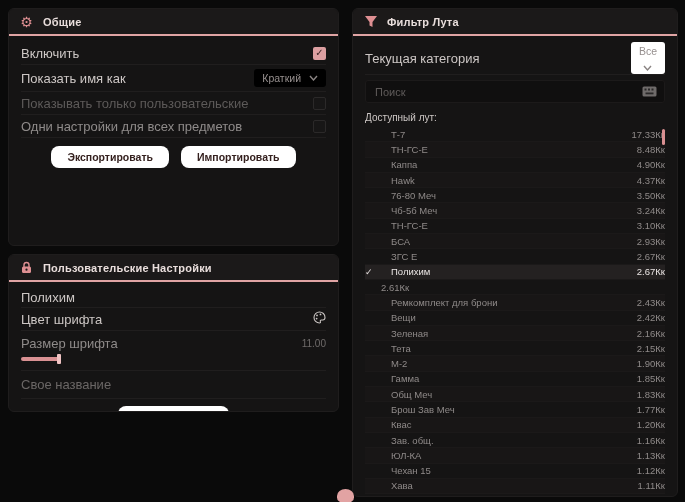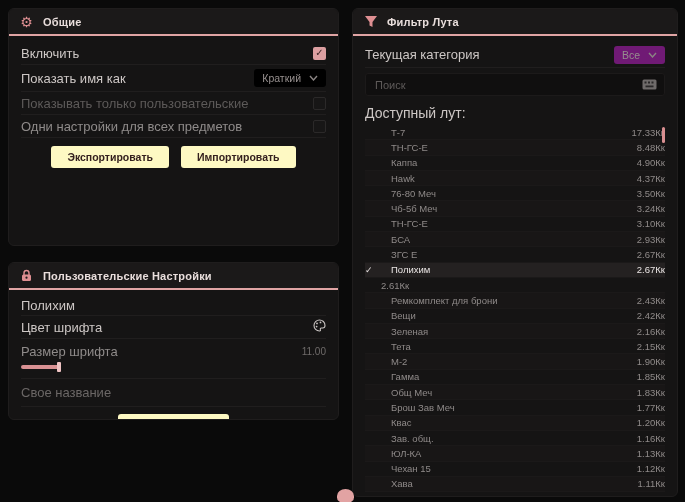--- a/index.html
+++ b/index.html
@@ -1,21 +1,21 @@
 <!DOCTYPE html>
 <html><head>
 <meta charset="utf-8">
 <style>
   html,body{margin:0;padding:0;background:#0a0a0a;}
   *{box-sizing:border-box;font-family:"Liberation Sans",sans-serif;}
   #screen{position:relative;width:685px;height:502px;background:#0a0a0a;overflow:hidden;}
 
   .panel{position:absolute;background:#151414;border:1px solid #1f1d1d;border-radius:6px;overflow:hidden;}
   .panel-general{left:8px;top:8px;width:331px;height:238px;}
-  .panel-custom{left:8px;top:262px;width:331px;height:158px;}
+  .panel-custom{left:8px;top:254px;width:331px;height:158px;}
   .panel-filter{left:352px;top:8px;width:326px;height:489px;}
 
   .panel-header{height:27px;background:#1b1919;display:flex;align-items:center;gap:9px;
     padding:0 10px;border-bottom:2px solid #e0a4a4;}
   .panel-title{color:#e9dedc;font-size:11px;font-weight:bold;letter-spacing:.2px;}
   .hdr-icon{width:15px;height:15px;display:flex;align-items:center;justify-content:center;
     color:#de8f92;font-size:14px;line-height:1;}
 
   .body-pad{padding:6px 12px 0 12px;}
 
@@ -26,26 +26,26 @@
   .row-label.dim{color:#5d5a59;}
   .row-label.mid{color:#8f8b8a;}
 
   .checkbox{width:13px;height:13px;border-radius:2px;display:flex;align-items:center;
     justify-content:center;font-size:10px;line-height:1;}
   .checkbox.on{background:#dc9fa1;color:#3c2424;}
   .checkbox.off{background:#171616;border:1px solid #2b2929;color:transparent;}
 
   .select{display:flex;align-items:center;gap:8px;background:#000000;border-radius:3px;
     padding:3px 8px;color:#968f8e;font-size:10.5px;}
-  .select.plain{background:#701a75;}
+  .select.plain{background:#ffffff;flex-direction:column;}
   .chev{width:9px;height:6px;display:inline-block;}
   .chev svg{display:block;}
 
   .btn-row{display:flex;justify-content:center;gap:12px;padding:8px 0 4px 0;}
-  .pink-btn{background:#fef9c3;color:#35211f;border:none;border-radius:3px;
+  .pink-btn{background:#ffffff;color:#35211f;border:none;border-radius:8px;
     font-size:10.5px;padding:5px 16px;font-weight:bold;}
   .pink-btn.wide{padding:5px 34px;}
 
   .icon-btn{color:#c9c4c2;}
 
   .slider-row{display:block;padding:4px 0 6px 0;border-bottom:1px solid #201e1e;}
   .slider-top{display:flex;justify-content:space-between;align-items:center;height:16px;}
   .slider-val{font-size:10px;color:#6f6b6a;}
   .slider-track{position:relative;height:10px;margin-top:3px;width:100%;}
   .slider-fill{position:absolute;left:0;top:3px;height:4px;width:38px;background:#d99193;border-radius:2px;}
@@ -54,21 +54,21 @@
   .text-input{width:100%;background:transparent;border:none;outline:none;
     color:#cdc7c5;font-size:13px;padding:6px 0;}
   .text-input::placeholder{color:#6b6766;}
 
   .search-box{display:flex;align-items:center;background:#100f0f;border-radius:3px;
     height:23px;margin:5px 0 6px 0;padding:0 7px;border:1px solid #1c1a1a;}
   .search-box input{flex:1;background:transparent;border:none;outline:none;
     color:#9b9594;font-size:11px;}
   .search-box input::placeholder{color:#5f5b5a;}
 
-  .list-label{font-size:14px;color:#cdc7c5;padding:3px 0 4px 0;}
+  .list-label{font-size:10px;color:#cdc7c5;padding:3px 0 4px 0;}
 
   .loot-list{position:relative;}
   .loot-row{display:flex;align-items:center;height:15.3px;border-bottom:1px solid #1b1919;
     font-size:9.5px;color:#8f8a89;}
   .loot-row.alt{background:#181616;}
   .loot-row .check-gutter{width:16px;color:#e3dedd;font-size:9px;flex:none;}
   .loot-row .loot-name{flex:1;padding-left:10px;}
   .loot-row .loot-val{flex:none;text-align:right;}
   .loot-row.selected{background:#242121;color:#eae5e4;}
   .loot-row.selected .loot-name{color:#eae5e4;}

